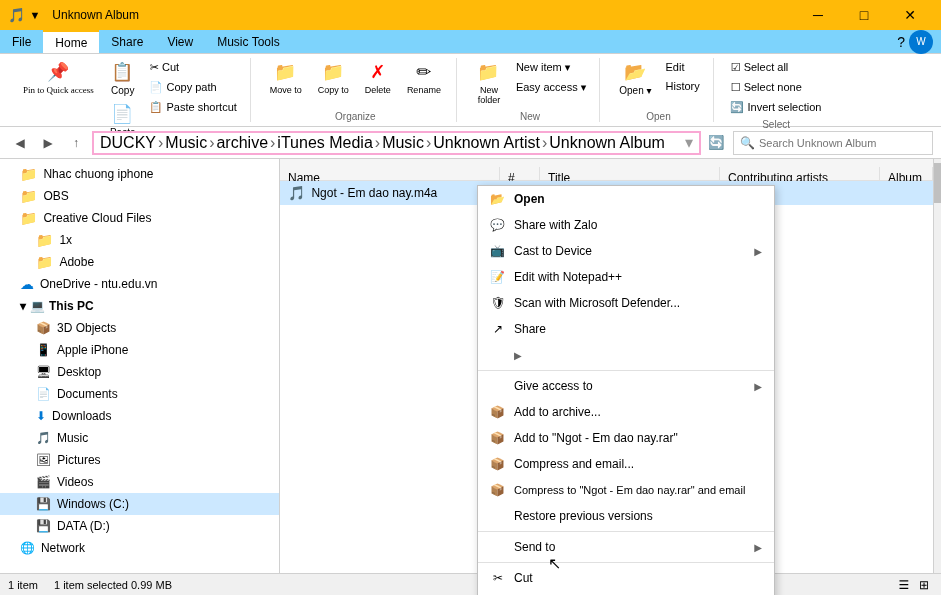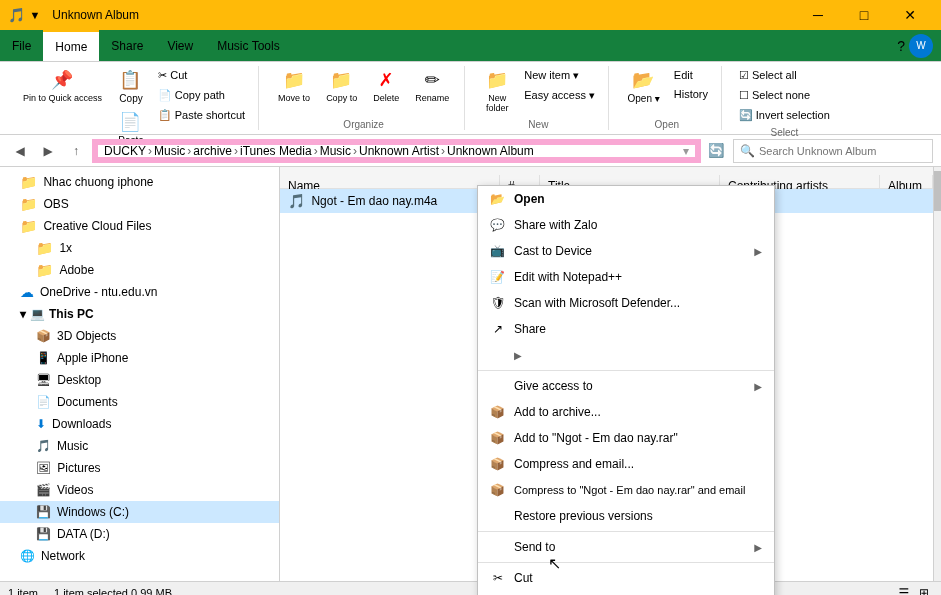--- a/index.html
+++ b/index.html
@@ -49,23 +49,23 @@
       color: #000;
     }
 
     
     .ribbon {
       background: #fff;
       border-bottom: 1px solid #d0d0d0;
     }
     .ribbon-tabs {
       display: flex;
-      height: 32px;
+      height: 24px;
       border-bottom: 1px solid #d0d0d0;
-      background: #15803d;
+      background: #7dd3fc;
     }
     .ribbon-tab {
       padding: 0 12px;
       font-size: 12px;
       display: flex;
       align-items: center;
       cursor: pointer;
       border: none;
       background: transparent;
       height: 100%;
@@ -148,26 +148,26 @@
       background: transparent;
       cursor: pointer;
       display: flex;
       align-items: center;
       justify-content: center;
       font-size: 12px;
       color: #555;
     }
     .address-path {
       flex: 1;
-      border: 6px solid #f9a8d4;
+      border: 2px solid #f9a8d4;
       height: 24px;
       display: flex;
       align-items: center;
       padding: 0 6px;
-      font-size: 12px;
+      font-size: 16px;
       background: #fff;
     }
     .path-part {
       color: #000;
     }
     .path-sep {
       color: #666;
       margin: 0 2px;
     }
     .address-refresh {
@@ -398,21 +398,21 @@
       <span style="font-size:14px; cursor:pointer;">?</span>
       <span style="width:24px; height:24px; background:#0078d4; border-radius:50%; display:flex; align-items:center; justify-content:center; color:white; font-size:10px; margin-left:4px;">W</span>
     </div>
   </div>
   <div class="ribbon-content">
 
     <div class="ribbon-group">
       <div class="ribbon-buttons">
         <button class="ribbon-btn-large">
           <span class="icon">📌</span>
-          <span style="font-size:9px; text-align:center; line-height:1.2;">Pin to Quick access</span>
+          <span style="font-size:9px; text-align:center; line-height:1.2;font-family:Liberation Serif, serif;">Pin to Quick access</span>
         </button>
         <div class="ribbon-small-group">
           <button class="ribbon-btn-large">
             <span class="icon">📋</span>
             <span>Copy</span>
           </button>
           <button class="ribbon-btn-large">
             <span class="icon">📄</span>
             <span>Paste</span>
           </button>

